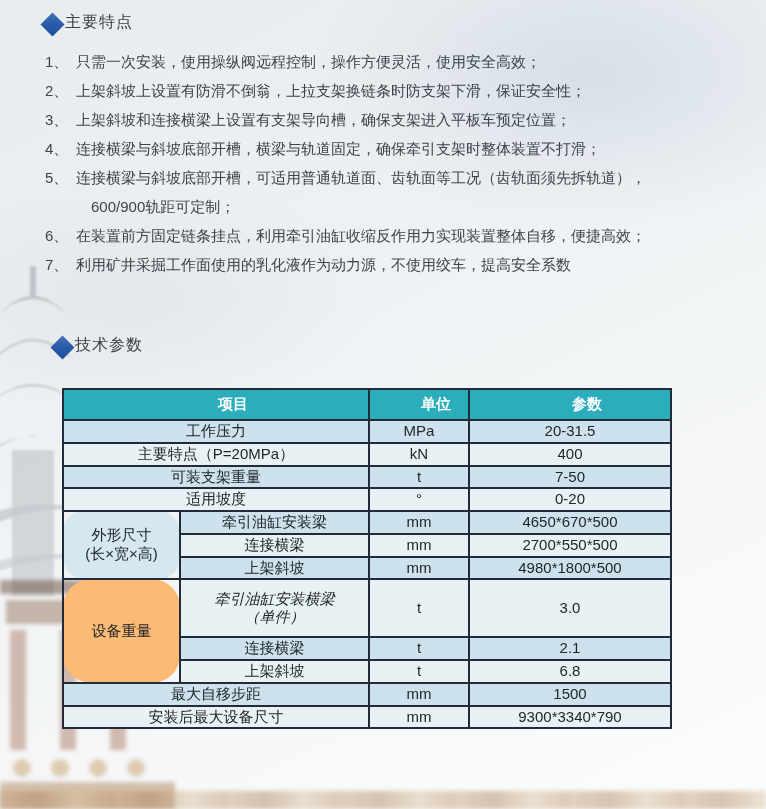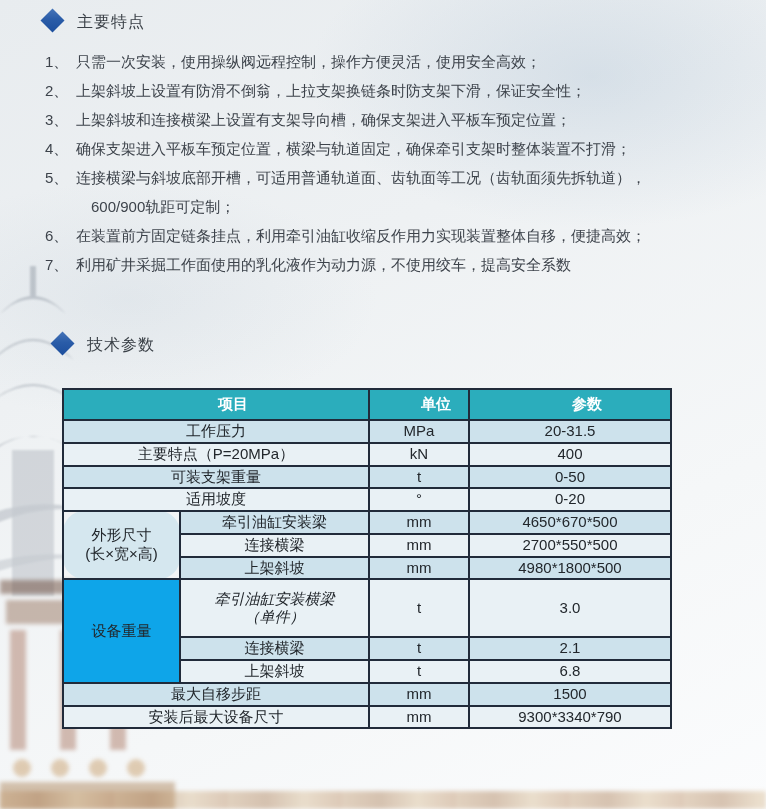--- a/index.html
+++ b/index.html
@@ -15,41 +15,41 @@
   .bg-cloud-tr { position:absolute; right:-60px; top:-50px; width:520px; height:280px;
     background:radial-gradient(ellipse at 55% 45%, rgba(171,192,211,0.35), rgba(171,192,211,0) 70%); }
   .bg-cloud-ml { position:absolute; left:-40px; top:180px; width:420px; height:240px;
     background:radial-gradient(ellipse at 40% 50%, rgba(190,203,214,0.25), rgba(190,203,214,0) 70%); }
   .bg-pagoda { position:absolute; left:-10px; top:266px; opacity:0.24; filter:blur(1.3px); }
   .bg-temple { position:absolute; left:0; top:572px; opacity:0.5; filter:blur(2px); }
   .bg-bottomstrip { position:absolute; left:0; bottom:0; width:766px; height:18px;
     background:repeating-linear-gradient(90deg,#c7a278 0,#ad8057 38px,#d9bd95 76px,#bd9067 114px);
     opacity:0.45; filter:blur(2px); }
   
-  .section-header { position:absolute; display:flex; align-items:flex-start; gap:16px; z-index:5; }
+  .section-header { position:absolute; display:flex; align-items:flex-end; gap:4px; z-index:5; }
   .section-header.features { left:44px; top:12px; }
   .section-header.tech { left:54px; top:335px; }
   .diamond { width:17px; height:17px; transform:rotate(45deg);
     background:linear-gradient(135deg,#4674b8 0%,#2a5ca8 45%,#1c4e9d 100%); flex:0 0 17px; }
   .header-label { font-size:16px; color:#3a4047; letter-spacing:1px; }
   
   .features-list { position:absolute; left:45px; top:47px; width:706px; z-index:5; }
   .feature-item { display:flex; font-size:15px; line-height:29px; color:#3d434b; }
   .feature-num { flex:0 0 31px; }
   .feature-text { white-space:pre-line; flex:1; }
   
   table.specs { position:absolute; left:62px; top:388px; width:608px; z-index:5;
     border-collapse:collapse; table-layout:fixed; font-size:15px; color:#22272c; text-align:center; }
   .specs th, .specs td { border:2px solid #212b3a; height:15px; padding:1px 2px;
     line-height:1.25; vertical-align:middle; font-weight:normal; }
   .specs thead th { background:#2badbc; color:#ffffff; font-weight:bold; height:31px;padding-left:36px; }
   .c-blue  { background:#cde2ec; }
   .c-light { background:#e9f1f5; }
   .c-group-dim { background:#d5e7ef; white-space:pre-line;border-radius:21px; }
-  .c-group-weight { background:#0ea5e9; }
+  .c-group-weight { background:#fdba74;border-radius:28px; }
   .cell-multiline { white-space:pre-line;font-style:italic; }
   .row-double td { height:58px; }
 </style>
 </head>
 <body>
 
 <div class="bg-base"></div>
 <div class="bg-cloud-tr"></div>
 <div class="bg-cloud-ml"></div>
 <div class="bg-pagoda">
@@ -95,21 +95,21 @@
   <div class="feature-item">
     <span class="feature-num">2、</span>
     <span class="feature-text">上架斜坡上设置有防滑不倒翁，上拉支架换链条时防支架下滑，保证安全性；</span>
   </div>
   <div class="feature-item">
     <span class="feature-num">3、</span>
     <span class="feature-text">上架斜坡和连接横梁上设置有支架导向槽，确保支架进入平板车预定位置；</span>
   </div>
   <div class="feature-item">
     <span class="feature-num">4、</span>
-    <span class="feature-text">确保支架进入平板车预定位置，横梁与轨道固定，确保牵引支架时整体装置不打滑；</span>
+    <span class="feature-text">连接横梁与斜坡底部开槽，横梁与轨道固定，确保牵引支架时整体装置不打滑；</span>
   </div>
   <div class="feature-item">
     <span class="feature-num">5、</span>
     <span class="feature-text">连接横梁与斜坡底部开槽，可适用普通轨道面、齿轨面等工况（齿轨面须先拆轨道），
 　600/900轨距可定制；</span>
   </div>
   <div class="feature-item">
     <span class="feature-num">6、</span>
     <span class="feature-text">在装置前方固定链条挂点，利用牵引油缸收缩反作用力实现装置整体自移，便捷高效；</span>
   </div>
@@ -145,21 +145,21 @@
       <td class="c-blue">20-31.5</td>
     </tr>
     <tr>
       <td colspan="2" class="c-light">主要特点（P=20MPa）</td>
       <td class="c-light">kN</td>
       <td class="c-light">400</td>
     </tr>
     <tr>
       <td colspan="2" class="c-blue">可装支架重量</td>
       <td class="c-blue">t</td>
-      <td class="c-blue">0-50</td>
+      <td class="c-blue">7-50</td>
     </tr>
     <tr>
       <td colspan="2" class="c-light">适用坡度</td>
       <td class="c-light">°</td>
       <td class="c-light">0-20</td>
     </tr>
 
     <tr>
       <td rowspan="3" class="c-group-dim">外形尺寸
 (长×宽×高)</td>

